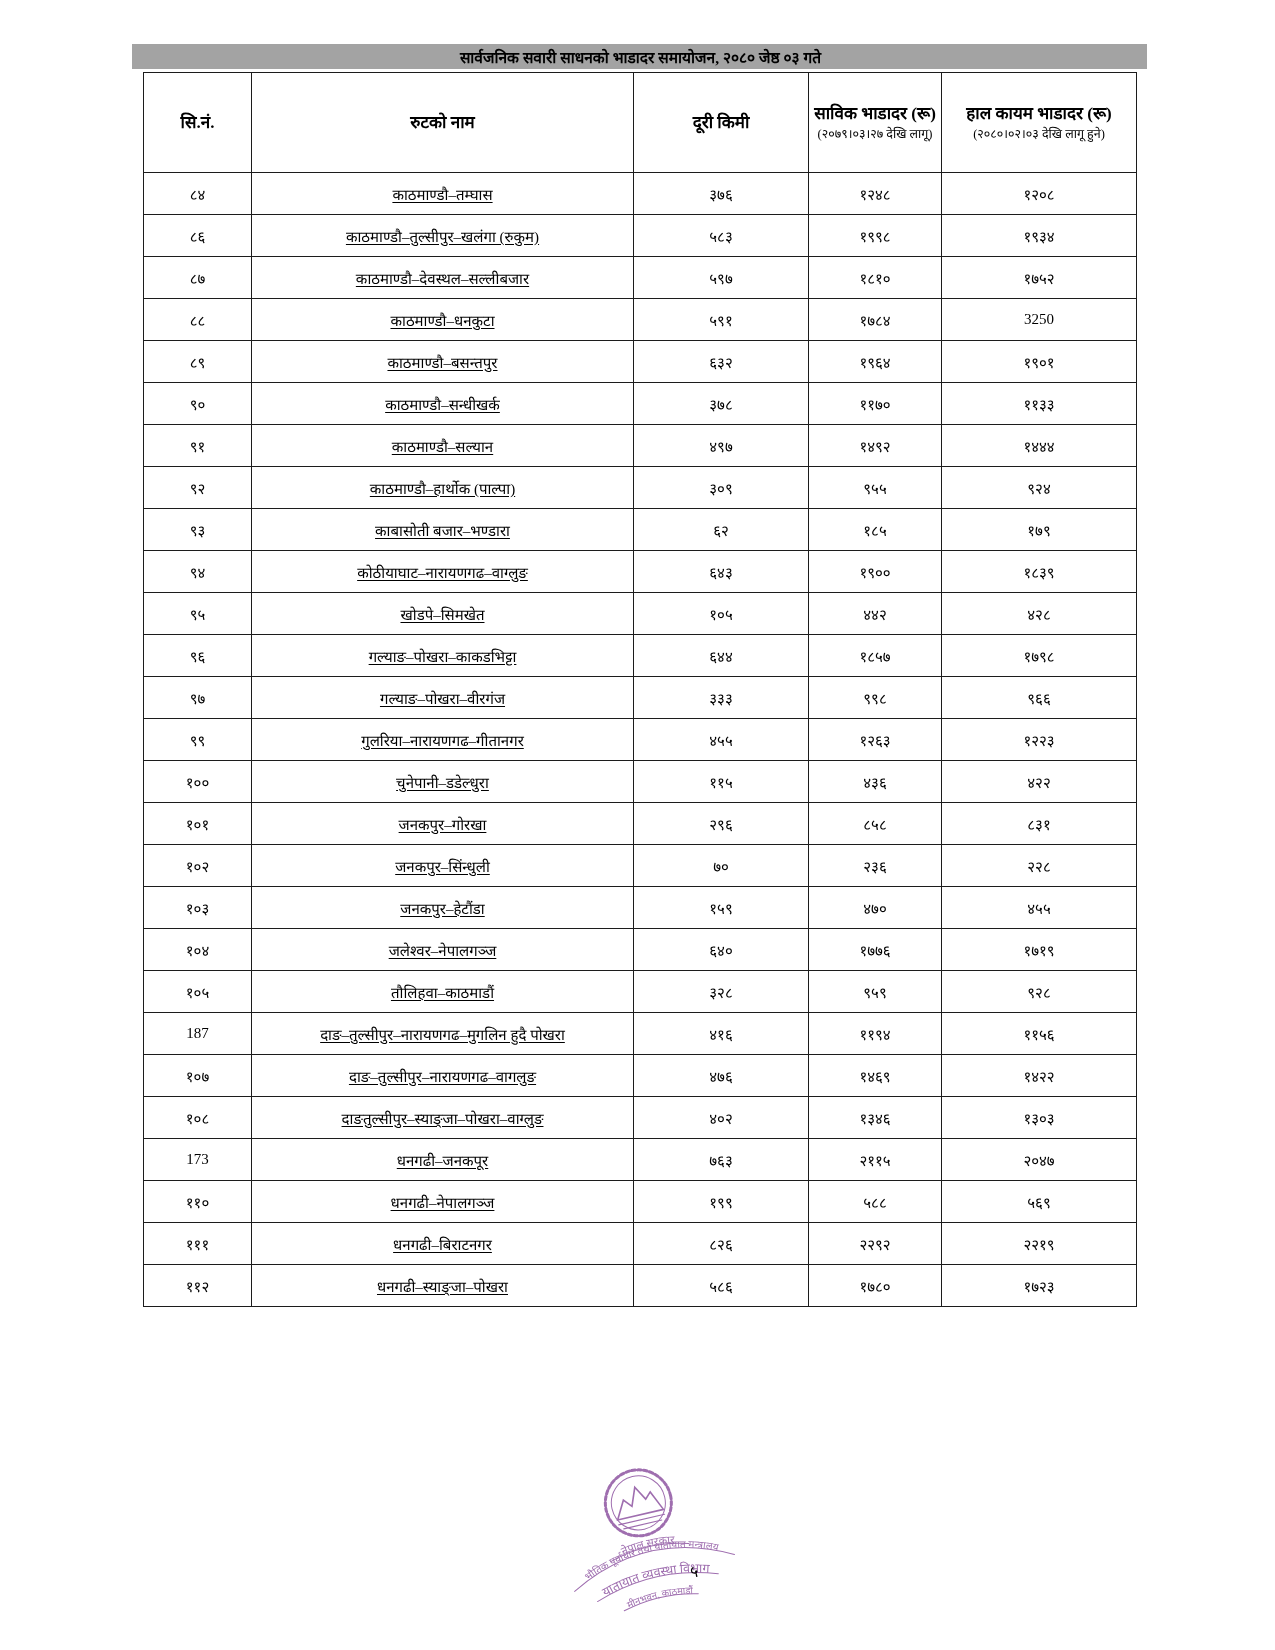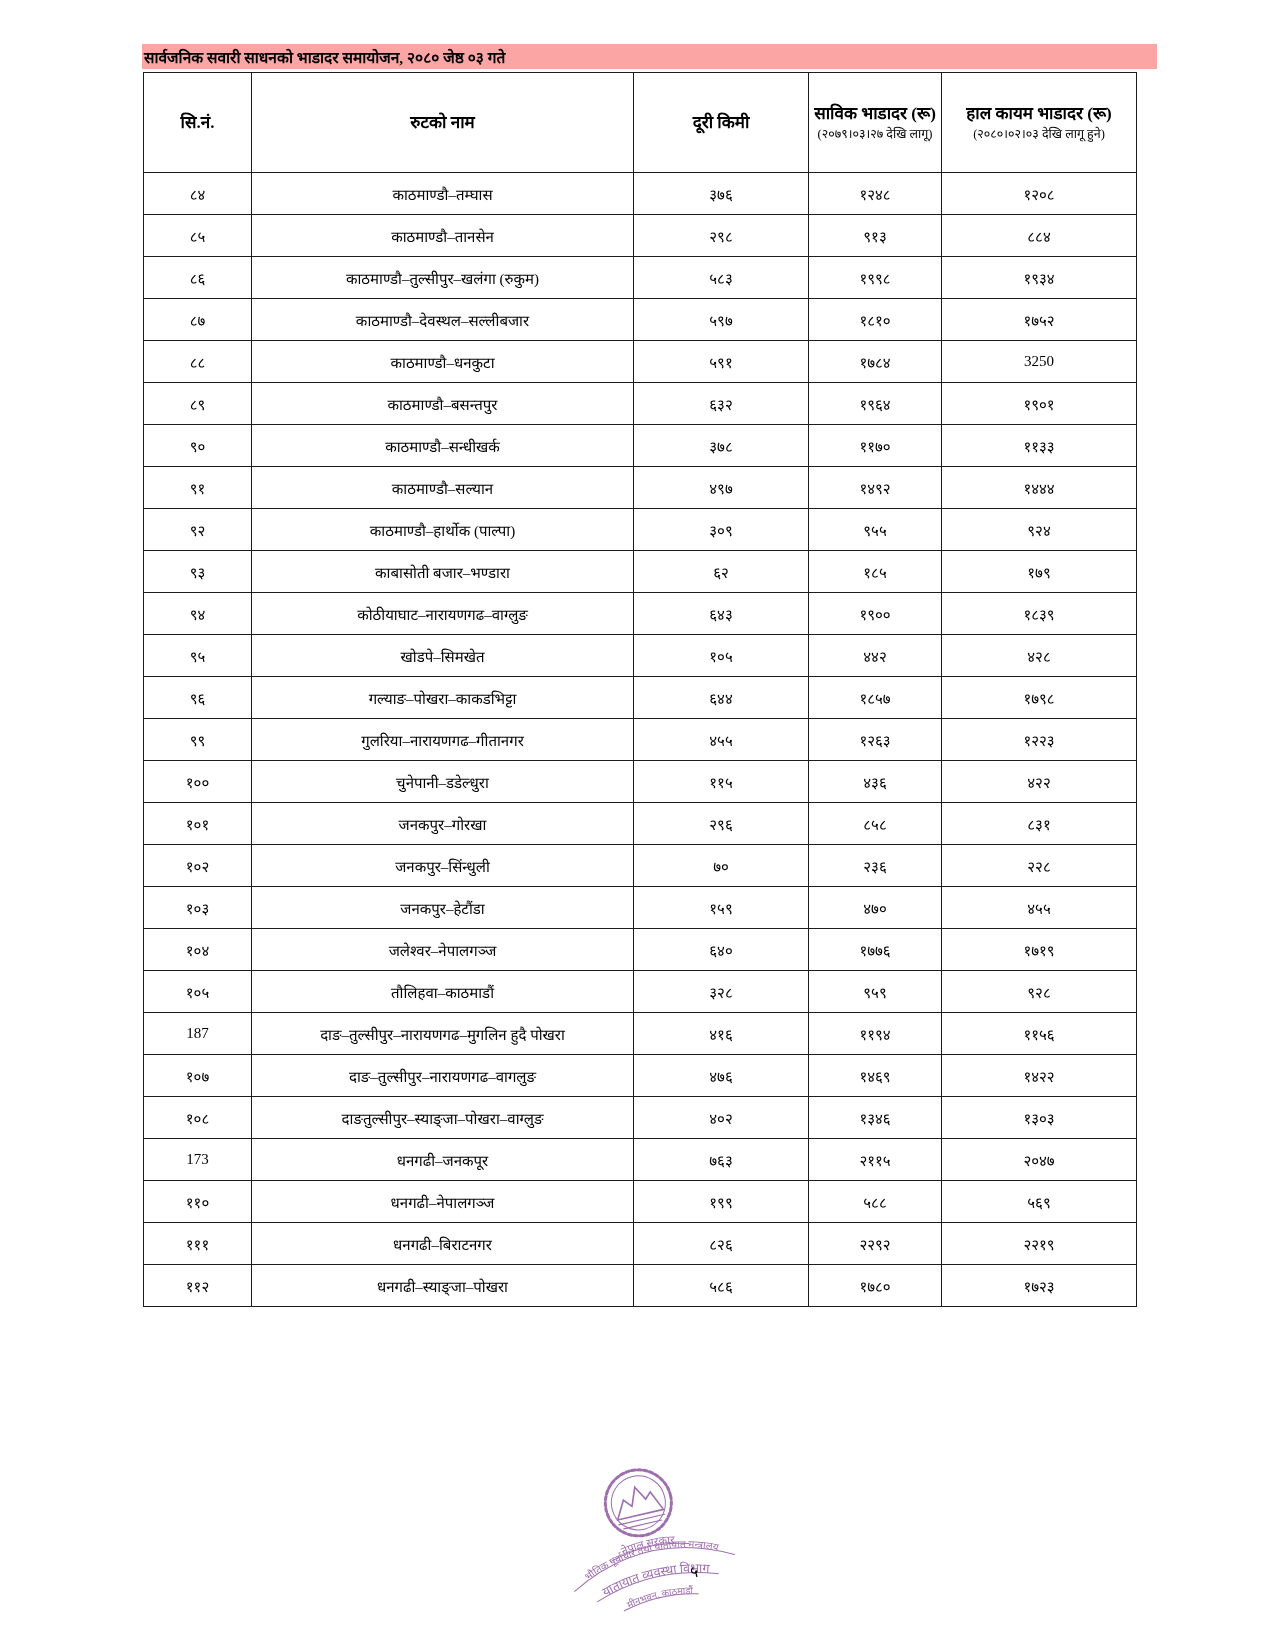--- a/index.html
+++ b/index.html
@@ -12,27 +12,28 @@
     font-family: "Liberation Serif", "DejaVu Serif", serif;
     color: #000;
   }
   .page {
     position: relative;
     width: 1275px;
     height: 1650px;
   }
   .title-band {
     position: absolute;
-    left: 142px;
+    left: 132px;
     top: 44px;
     width: 1015px;
     height: 25px;
-    background: #fca5a5;
+    background: #a3a3a3;
     display: flex;
     align-items: center;
+    justify-content: center;
   }
   .title-band .title {
     font-weight: bold;
     font-size: 15.5px;
     padding-left: 2px;
     white-space: nowrap;
   }
   table.fare-table {
     position: absolute;
     left: 143px;
@@ -66,20 +67,21 @@
     font-weight: normal;
     font-size: 12.5px;
     margin-top: 2px;
     line-height: 1.3;
   }
   table.fare-table tbody td {
     height: 42px;
     font-size: 15px;
   }
   td.cell-route {
+    text-decoration: underline;
     text-underline-offset: 2px;
   }
   td.cell-sn, td.cell-dist, td.cell-old, td.cell-new {
     font-size: 15px;
   }
   .stamp-wrap {
     position: absolute;
     left: 556px;
     top: 1452px;
     width: 180px;
@@ -128,27 +130,20 @@
     </thead>
     <tbody id="fare-rows">
     <tr>
       <td class="cell-sn">८४</td>
       <td class="cell-route">काठमाण्डौ–तम्घास</td>
       <td class="cell-dist">३७६</td>
       <td class="cell-old">१२४८</td>
       <td class="cell-new">१२०८</td>
     </tr>
 
-    <tr>
-      <td class="cell-sn">८५</td>
-      <td class="cell-route">काठमाण्डौ–तानसेन</td>
-      <td class="cell-dist">२९८</td>
-      <td class="cell-old">९१३</td>
-      <td class="cell-new">८८४</td>
-    </tr>
 
     <tr>
       <td class="cell-sn">८६</td>
       <td class="cell-route">काठमाण्डौ–तुल्सीपुर–खलंगा (रुकुम)</td>
       <td class="cell-dist">५८३</td>
       <td class="cell-old">१९९८</td>
       <td class="cell-new">१९३४</td>
     </tr>
 
     <tr>
@@ -224,20 +219,27 @@
     </tr>
 
     <tr>
       <td class="cell-sn">९६</td>
       <td class="cell-route">गल्याङ–पोखरा–काकडभिट्टा</td>
       <td class="cell-dist">६४४</td>
       <td class="cell-old">१८५७</td>
       <td class="cell-new">१७९८</td>
     </tr>
 
+    <tr>
+      <td class="cell-sn">९७</td>
+      <td class="cell-route">गल्याङ–पोखरा–वीरगंज</td>
+      <td class="cell-dist">३३३</td>
+      <td class="cell-old">९९८</td>
+      <td class="cell-new">९६६</td>
+    </tr>
 
 
     <tr>
       <td class="cell-sn">९९</td>
       <td class="cell-route">गुलरिया–नारायणगढ–गीतानगर</td>
       <td class="cell-dist">४५५</td>
       <td class="cell-old">१२६३</td>
       <td class="cell-new">१२२३</td>
     </tr>
 

